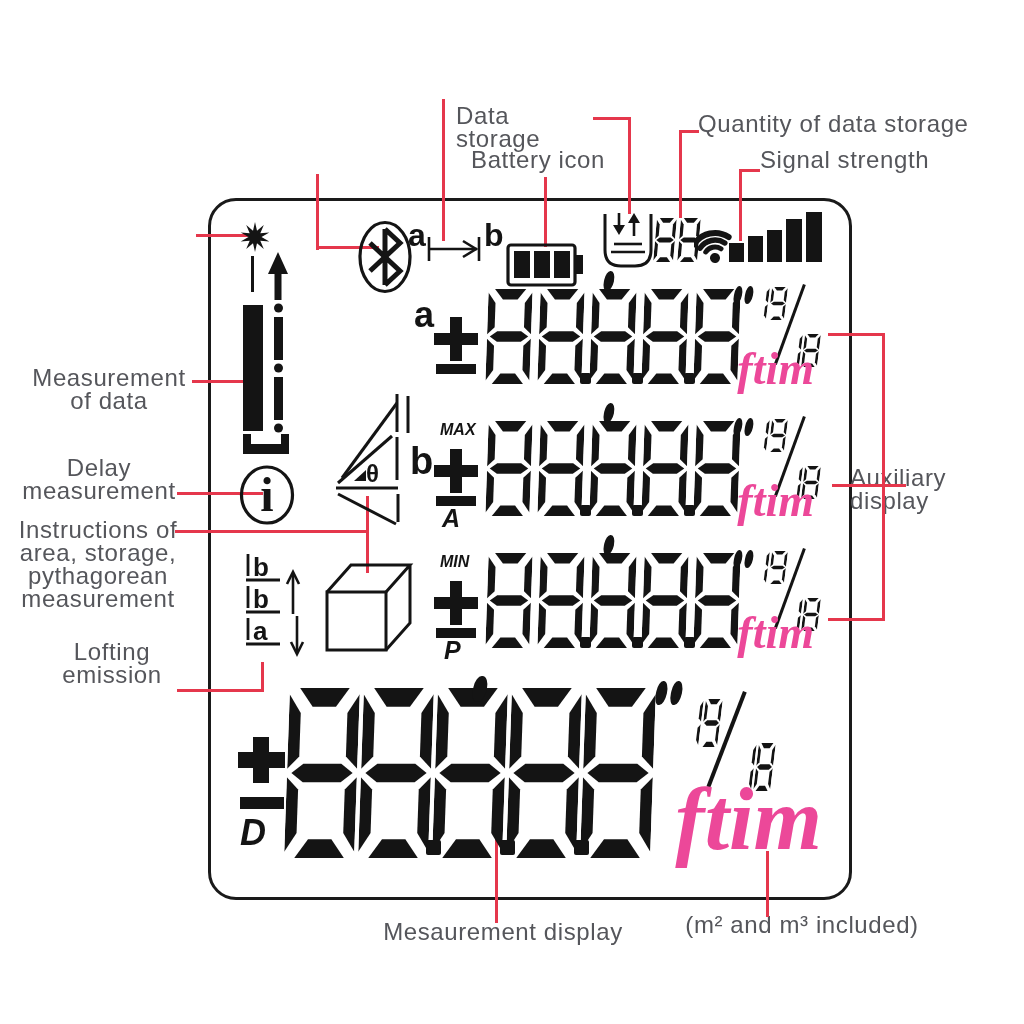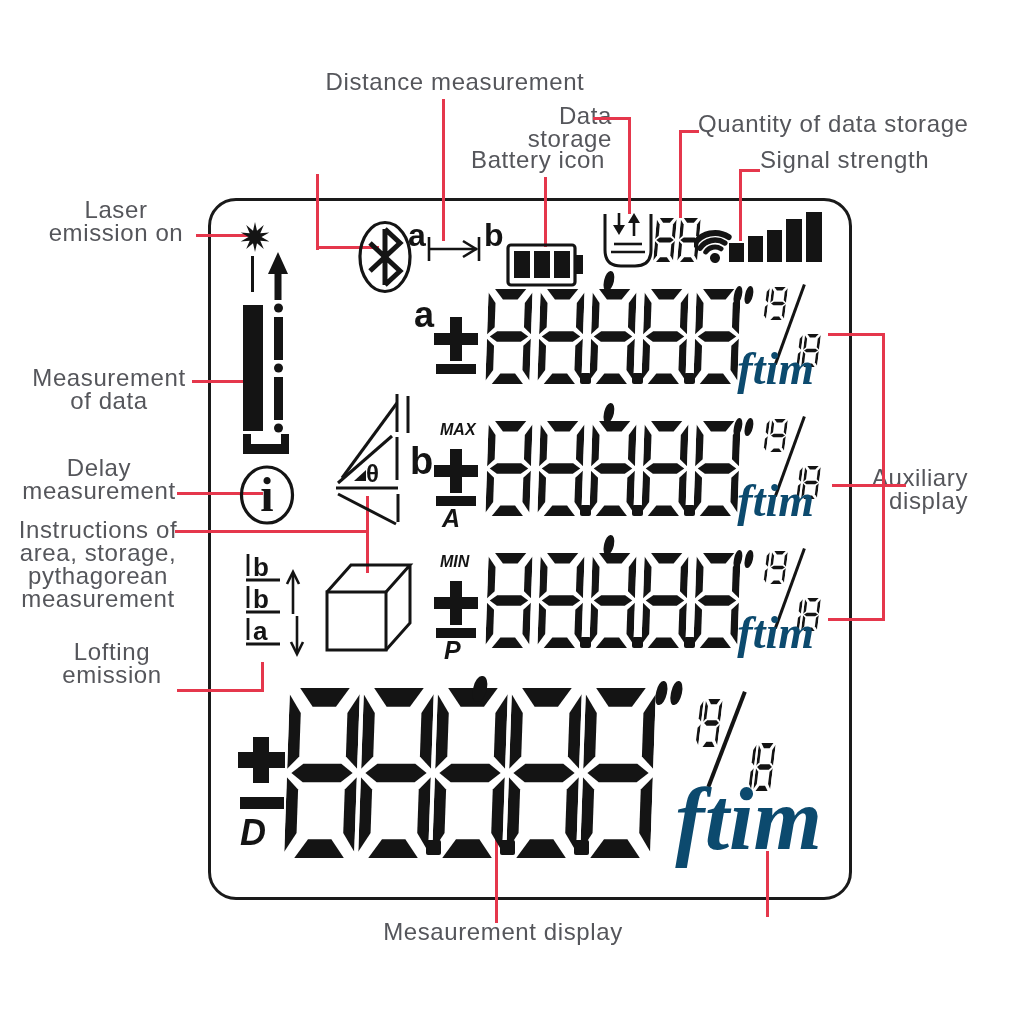--- a/index.html
+++ b/index.html
@@ -13,79 +13,73 @@
   .bar{position:absolute;background:#141414;}
   .dot{position:absolute;background:#141414;border-radius:2px;}
   .tick{position:absolute;background:#141414;border-radius:45% 55% 50% 50%;transform:skewX(-12deg);}
   .slash{position:absolute;background:#141414;transform-origin:top left;}
   .seg{position:absolute;transform:skewX(-2deg);}
   .seg svg{position:absolute;top:0;}
   .seg polygon{fill:#141414;}
   .seg.frac{transform:skewX(-7deg);}
   .prefix{position:absolute;color:#141414;font-weight:bold;}
   .mode{position:absolute;color:#141414;font-weight:bold;font-style:italic;}
-  .unit{position:absolute;color:#0c4a6e;font-family:"Liberation Serif",serif;
+  .unit{position:absolute;color:#ec4899;font-family:"Liberation Serif",serif;
         font-style:italic;font-weight:bold;text-align:right;line-height:1;}
   .icon{position:absolute;}
   .icon .st{stroke:#141414;fill:none;}
   .icon .fl{fill:#141414;stroke:none;}
   svg text{fill:#141414;}
 </style>
 </head>
 <body>
 
 <div id="stage">
 
   <div class="panel"></div>
 
-  <div class="lbl" style="left:320px;top:70px;width:270px;text-align:center">
-      <span>Distance measurement</span>
-    </div>
-  <div class="lbl" style="left:472px;top:104px;width:140px;text-align:right">
+  <div class="lbl" style="left:456px;top:104px;width:140px;text-align:left">
       <span>Data storage</span>
     </div>
   <div class="lbl" style="left:468px;top:148px;width:140px;text-align:center">
       <span>Battery icon</span>
     </div>
   <div class="lbl" style="left:698px;top:112px;width:285px">
       <span>Quantity of data storage</span>
     </div>
   <div class="lbl" style="left:760px;top:148px;width:180px">
       <span>Signal strength</span>
     </div>
-  <div class="lbl" style="left:40px;top:198px;width:152px;text-align:center">
-    <span>Laser</span>
-    <span>emission on</span>
-  </div>
   <div class="lbl" style="left:28px;top:366px;width:162px;text-align:center">
     <span>Measurement</span>
     <span>of data</span>
   </div>
   <div class="lbl" style="left:18px;top:456px;width:162px;text-align:center">
     <span>Delay</span>
     <span>measurement</span>
   </div>
   <div class="lbl" style="left:16px;top:518px;width:164px;text-align:center">
     <span>Instructions of</span>
     <span>area, storage,</span>
     <span>pythagorean</span>
     <span>measurement</span>
   </div>
   <div class="lbl" style="left:58px;top:640px;width:108px;text-align:center">
     <span>Lofting</span>
     <span>emission</span>
   </div>
-  <div class="lbl" style="left:850px;top:466px;width:118px;text-align:right">
+  <div class="lbl" style="left:850px;top:466px;width:118px;text-align:left">
     <span>Auxiliary</span>
     <span>display</span>
   </div>
   <div class="lbl" style="left:368px;top:920px;width:270px;text-align:center">
       <span>Mesaurement display</span>
     </div>
   <div class="lbl" style="left:656px;top:912px;width:292px;text-align:center;line-height:25px">
+    <span>(m² and m³ included)</span>
   </div>
 
   <div class="rl" style="left:196px;top:234px;width:52px;height:2.5px"></div>
   <div class="rl" style="left:316px;top:174px;width:2.5px;height:76px"></div>
   <div class="rl" style="left:316px;top:246px;width:63px;height:2.5px"></div>
   <div class="rl" style="left:442px;top:99px;width:2.5px;height:142px"></div>
   <div class="rl" style="left:593px;top:117px;width:37px;height:2.5px"></div>
   <div class="rl" style="left:628px;top:117px;width:2.5px;height:97px"></div>
   <div class="rl" style="left:544px;top:177px;width:2.5px;height:70px"></div>
   <div class="rl" style="left:680px;top:130px;width:19px;height:2.5px"></div>

